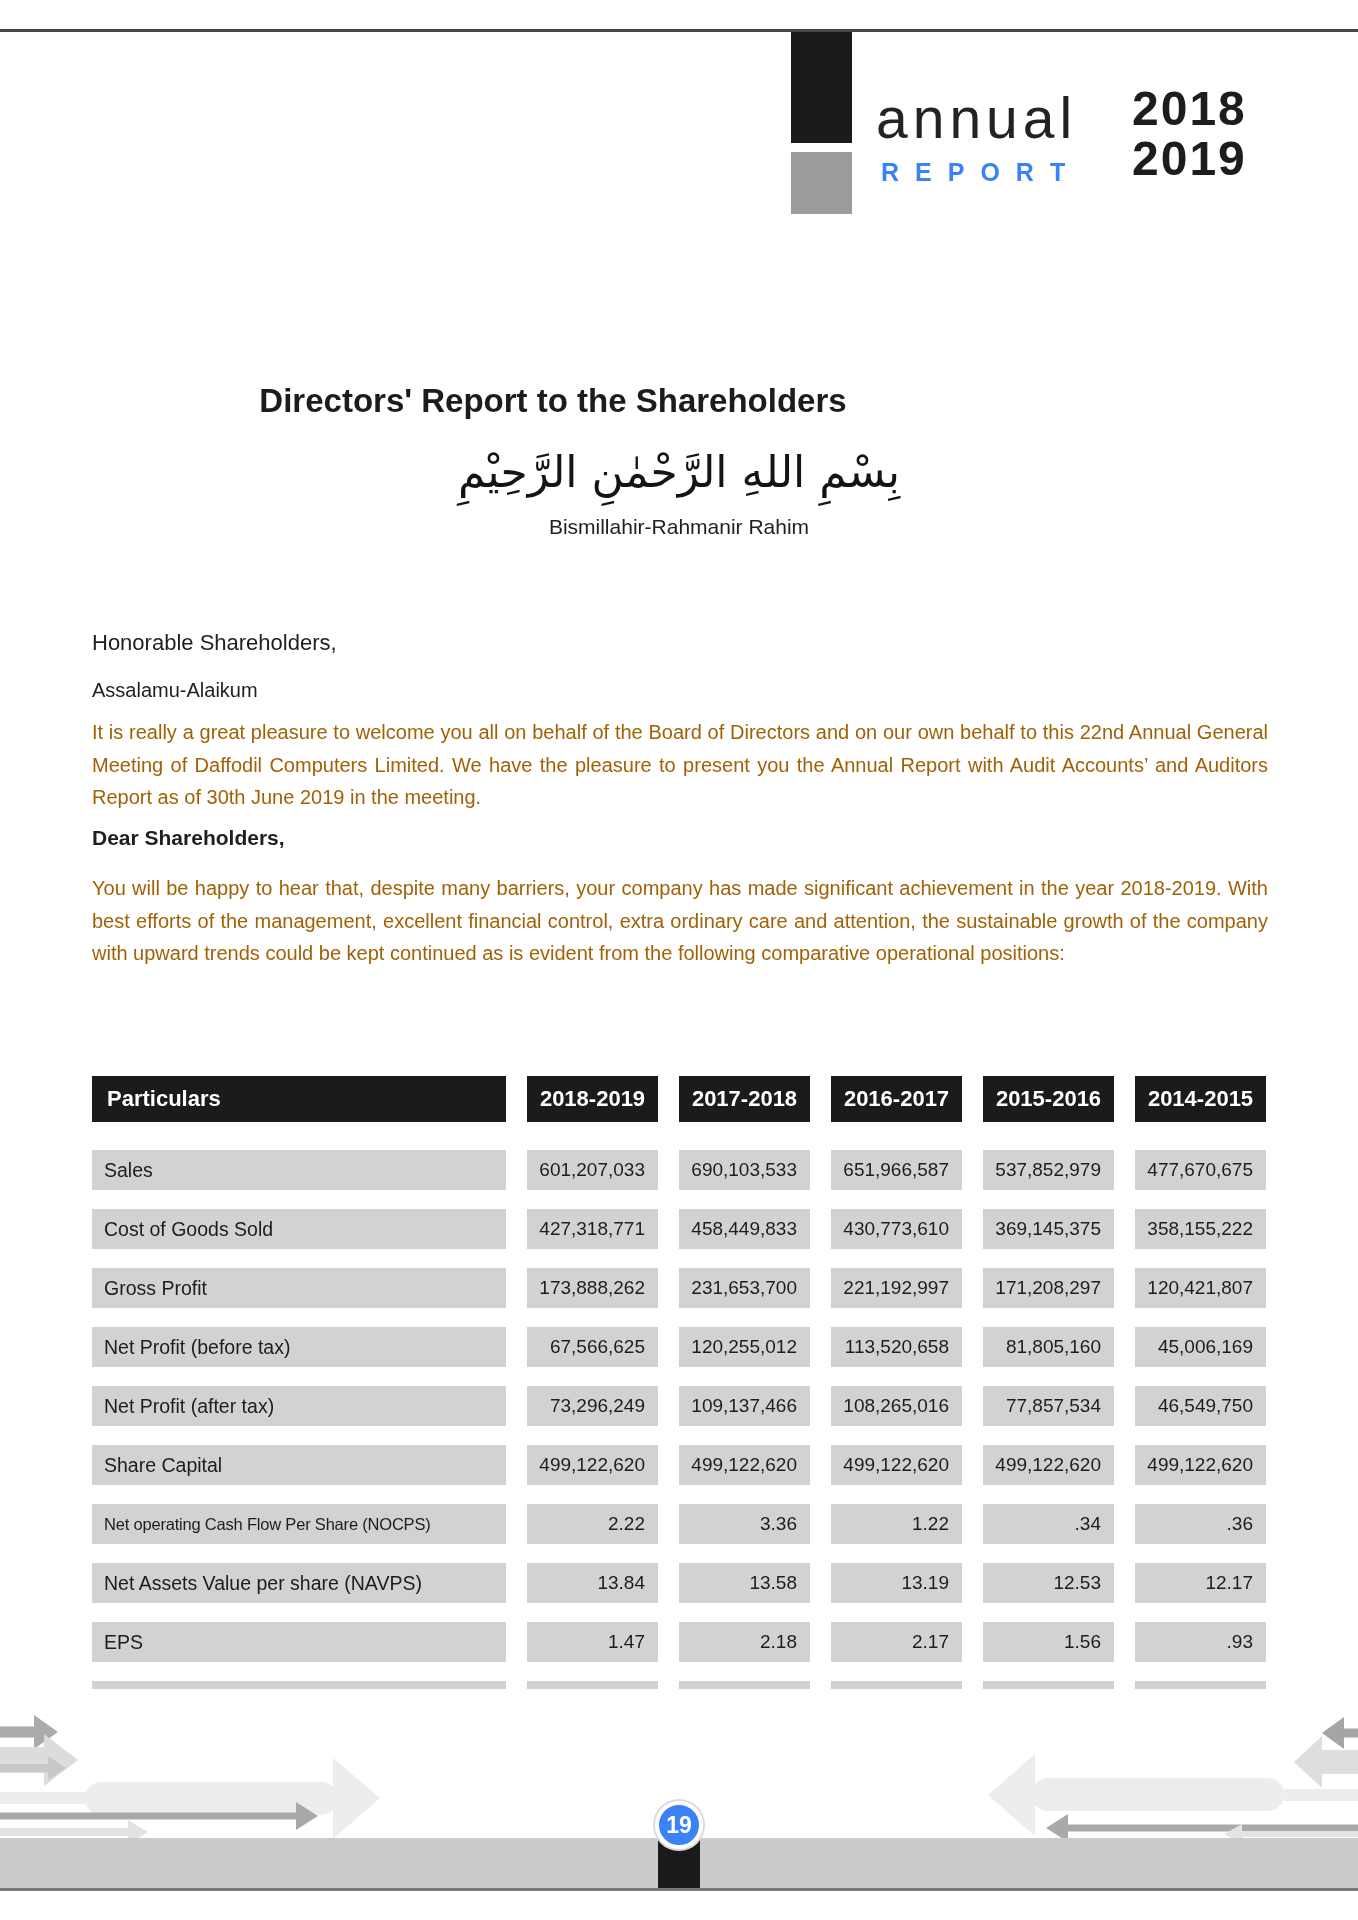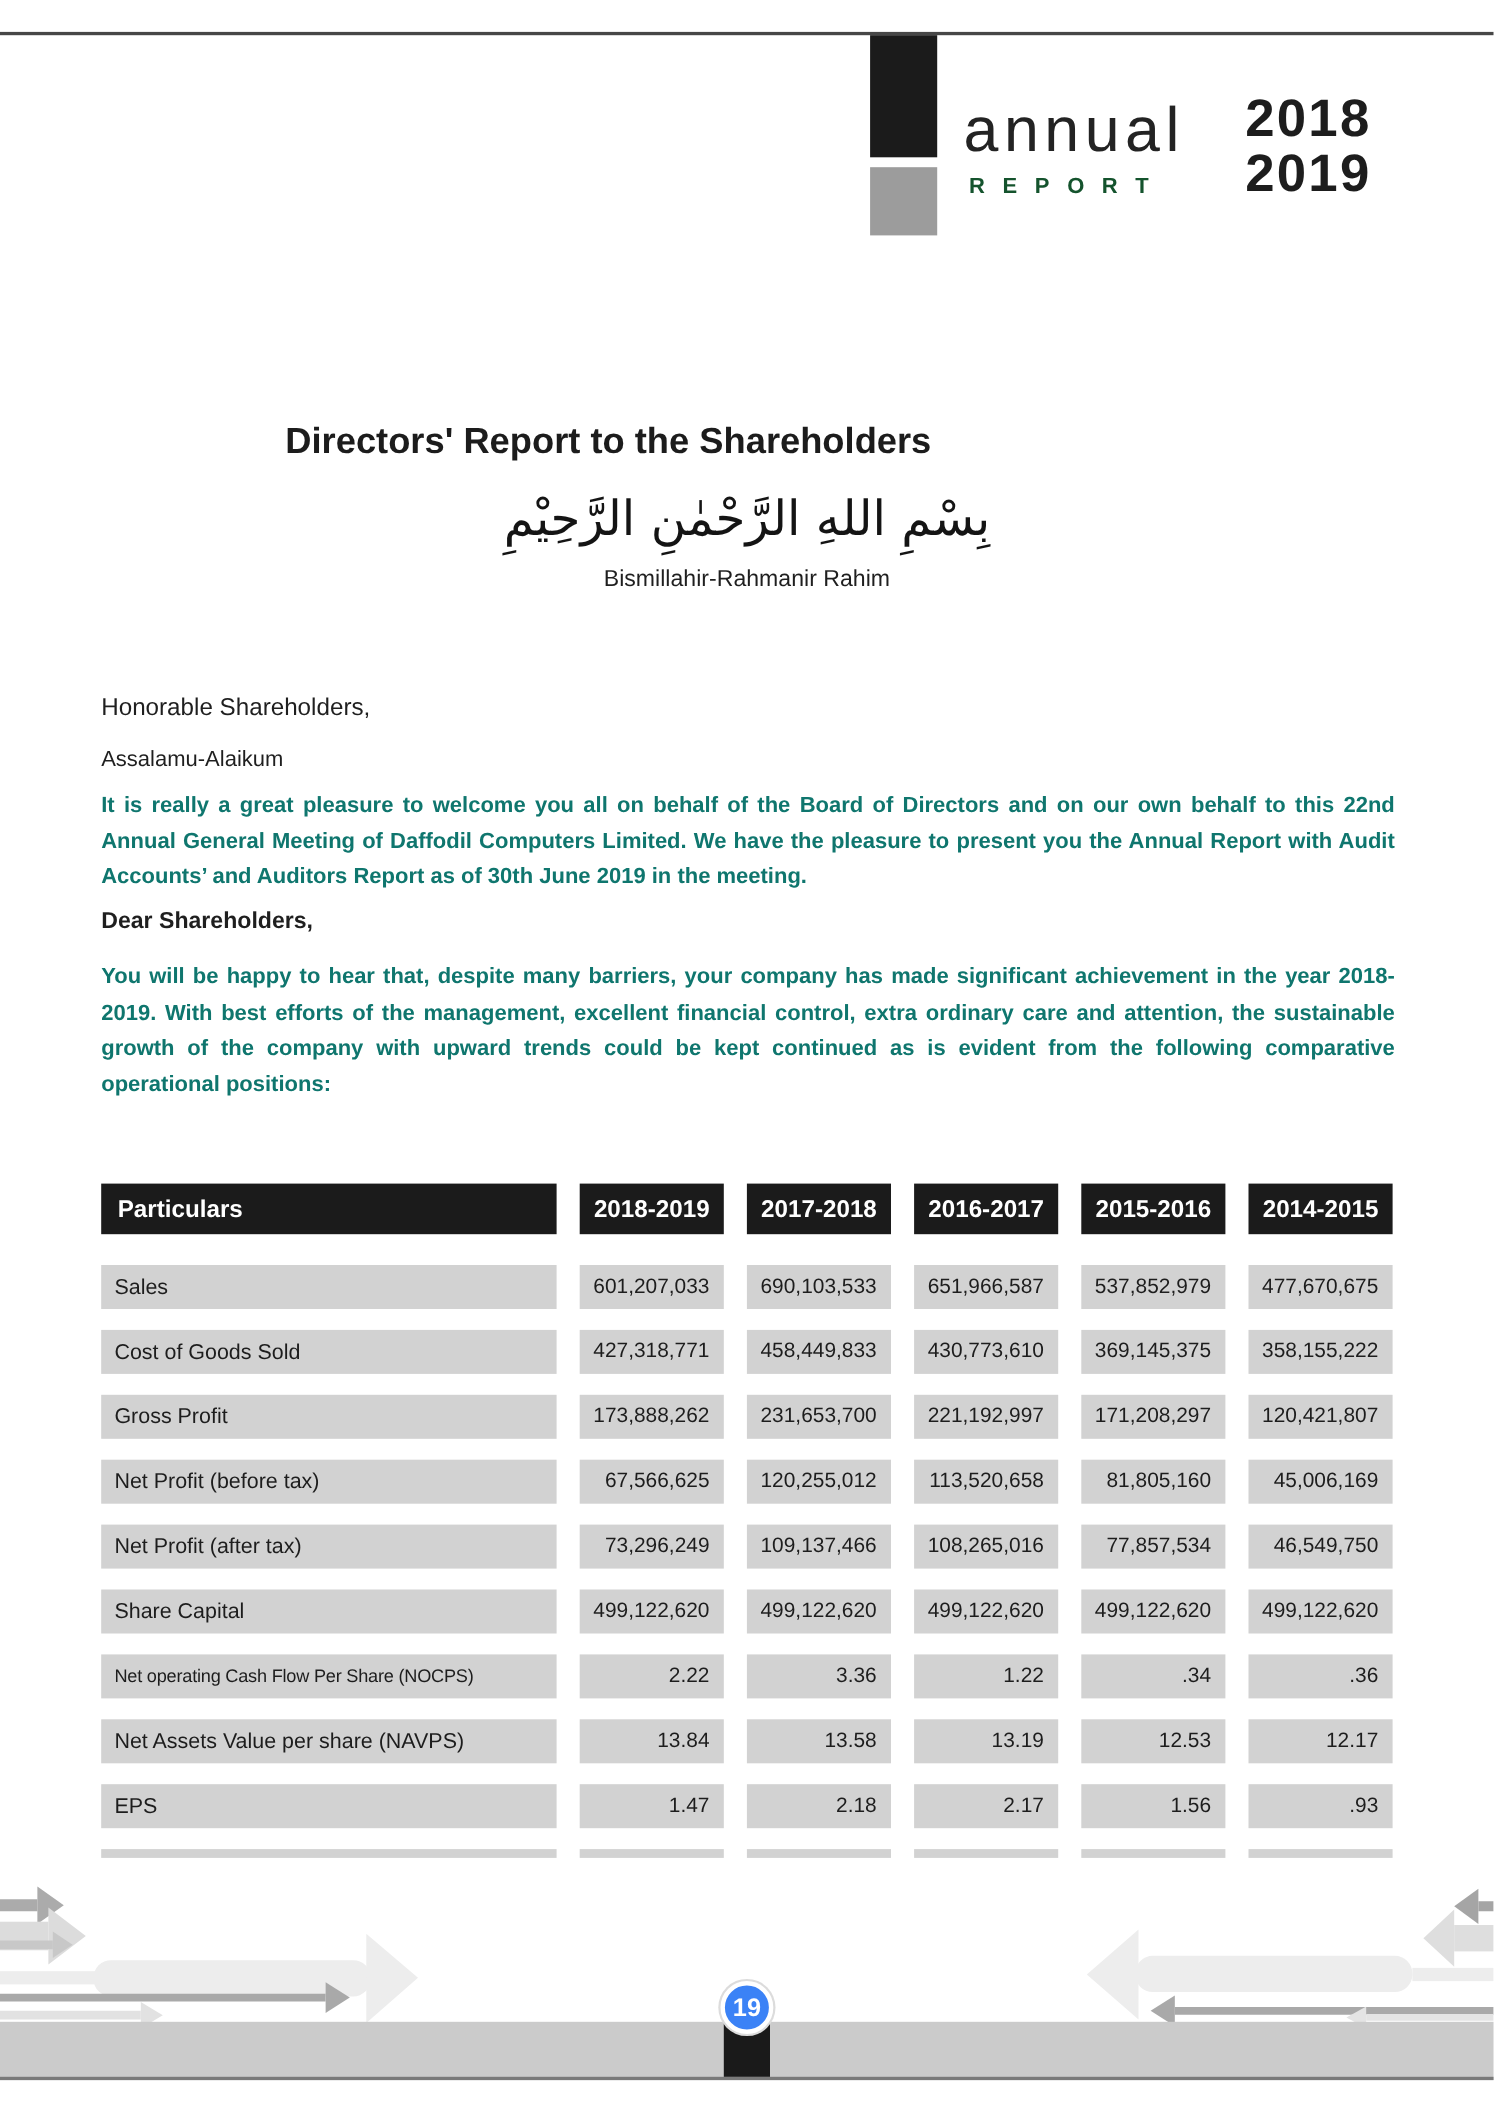--- a/index.html
+++ b/index.html
@@ -6,35 +6,35 @@
   .page{
     position:relative;width:1358px;height:1920px;background:#ffffff;
     font-family:"Liberation Sans",sans-serif;color:#1f1f1f;overflow:hidden;
   }
   
   .top-rule{position:absolute;left:0;top:29px;width:1358px;height:3px;background:#474747;}
   .logo-black{position:absolute;left:791px;top:32px;width:61px;height:111px;background:#1b1b1b;}
   .logo-gray{position:absolute;left:791px;top:152px;width:61px;height:62px;background:#9c9c9c;}
   .logo-annual{position:absolute;left:876px;top:88px;font-size:57px;line-height:60px;
     letter-spacing:5px;color:#232323;font-weight:400;}
-  .logo-report{position:absolute;left:881px;top:158px;font-size:20px;font-weight:bold;
-    letter-spacing:16px;color:#14532d;}
+  .logo-report{position:absolute;left:881px;top:158px;font-size:25px;font-weight:bold;
+    letter-spacing:16px;color:#3b82f6;}
   .logo-years{position:absolute;left:1132px;top:84px;font-size:48px;font-weight:bold;
     line-height:50px;color:#1d1d1d;letter-spacing:2px;}
   
   .doc-title{position:absolute;left:0;top:382px;width:1106px;text-align:center;
     font-size:33px;font-weight:bold;color:#1c1c1c;}
   .calligraphy{position:absolute;left:0;top:440px;width:1358px;text-align:center;
     font-family:"DejaVu Sans",sans-serif;font-size:44px;line-height:64px;color:#141414;}
   .translit{position:absolute;left:0;top:515px;width:1358px;text-align:center;font-size:21px;}
   
   .salutation{position:absolute;left:92px;top:630px;font-size:22px;}
   .greeting{position:absolute;left:92px;top:679px;font-size:20px;}
   .para{position:absolute;left:92px;width:1176px;font-size:20px;line-height:32.5px;
-    text-align:justify;color:#0f766e;font-weight:bold;}
+    text-align:justify;color:#a16207;}
   .para1{top:716px;}
   .subhead{position:absolute;left:92px;top:826px;font-size:21px;font-weight:bold;}
   .para2{top:872px;}
   
   .tbl{position:absolute;left:92px;top:1076px;width:1174px;}
   .tbl-head,.tbl-body{display:grid;grid-template-columns:414px repeat(5,1fr);column-gap:21px;}
   .tbl-body{margin-top:12px;row-gap:3px;}
   .hcell{background:#1b1b1b;color:#ffffff;font-weight:bold;font-size:22px;height:46px;
     display:flex;align-items:center;justify-content:center;}
   .hcell.first{justify-content:flex-start;padding-left:15px;}

